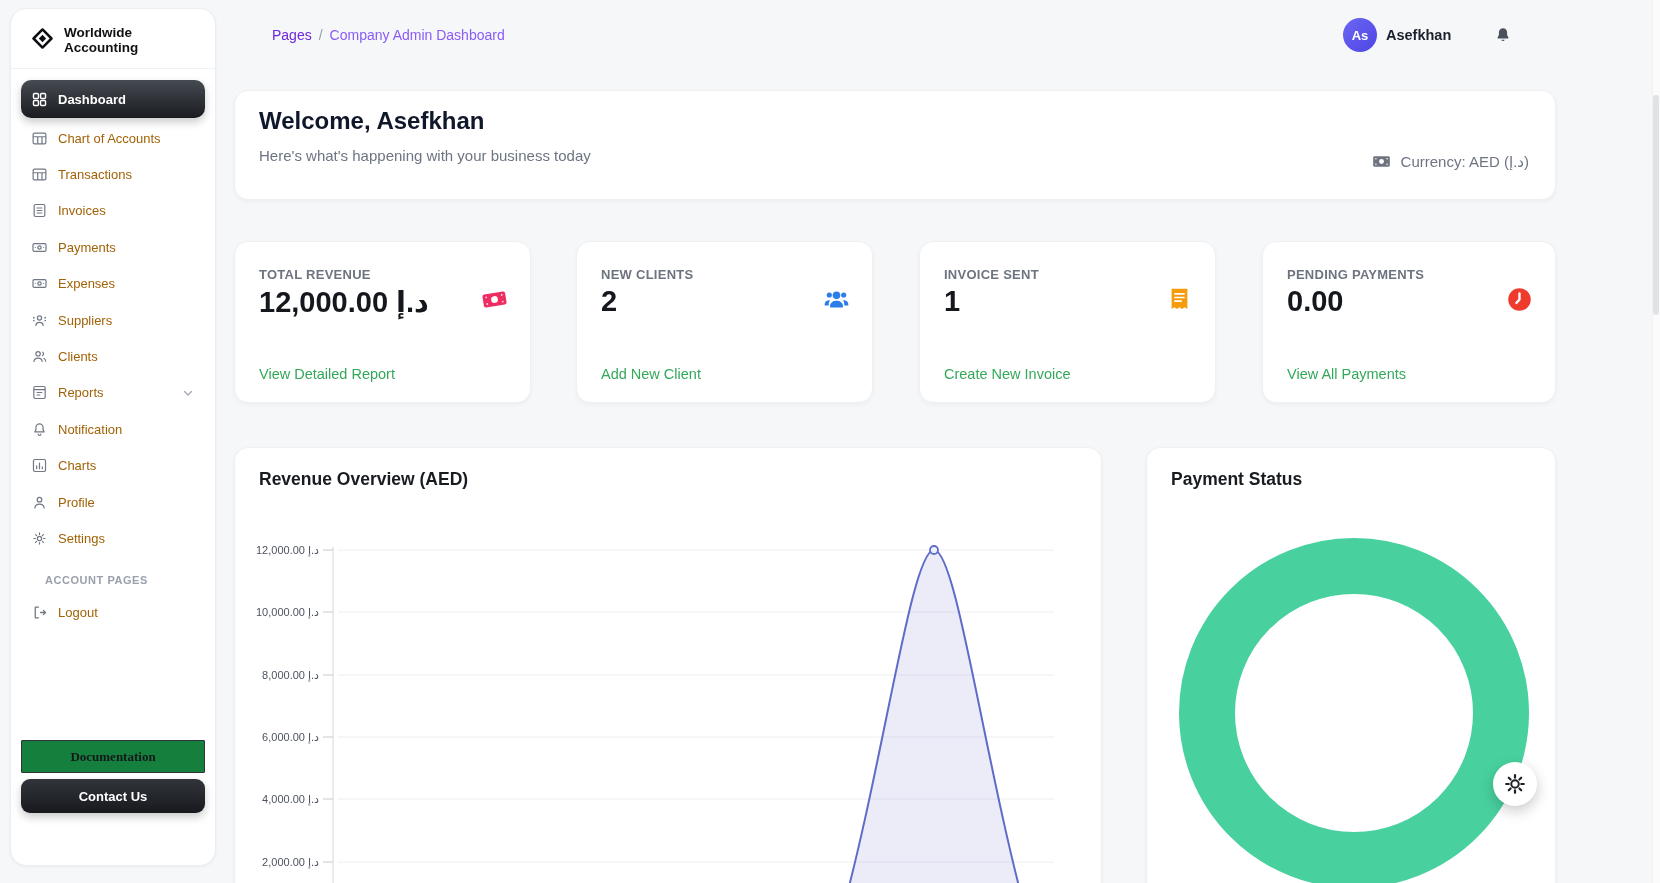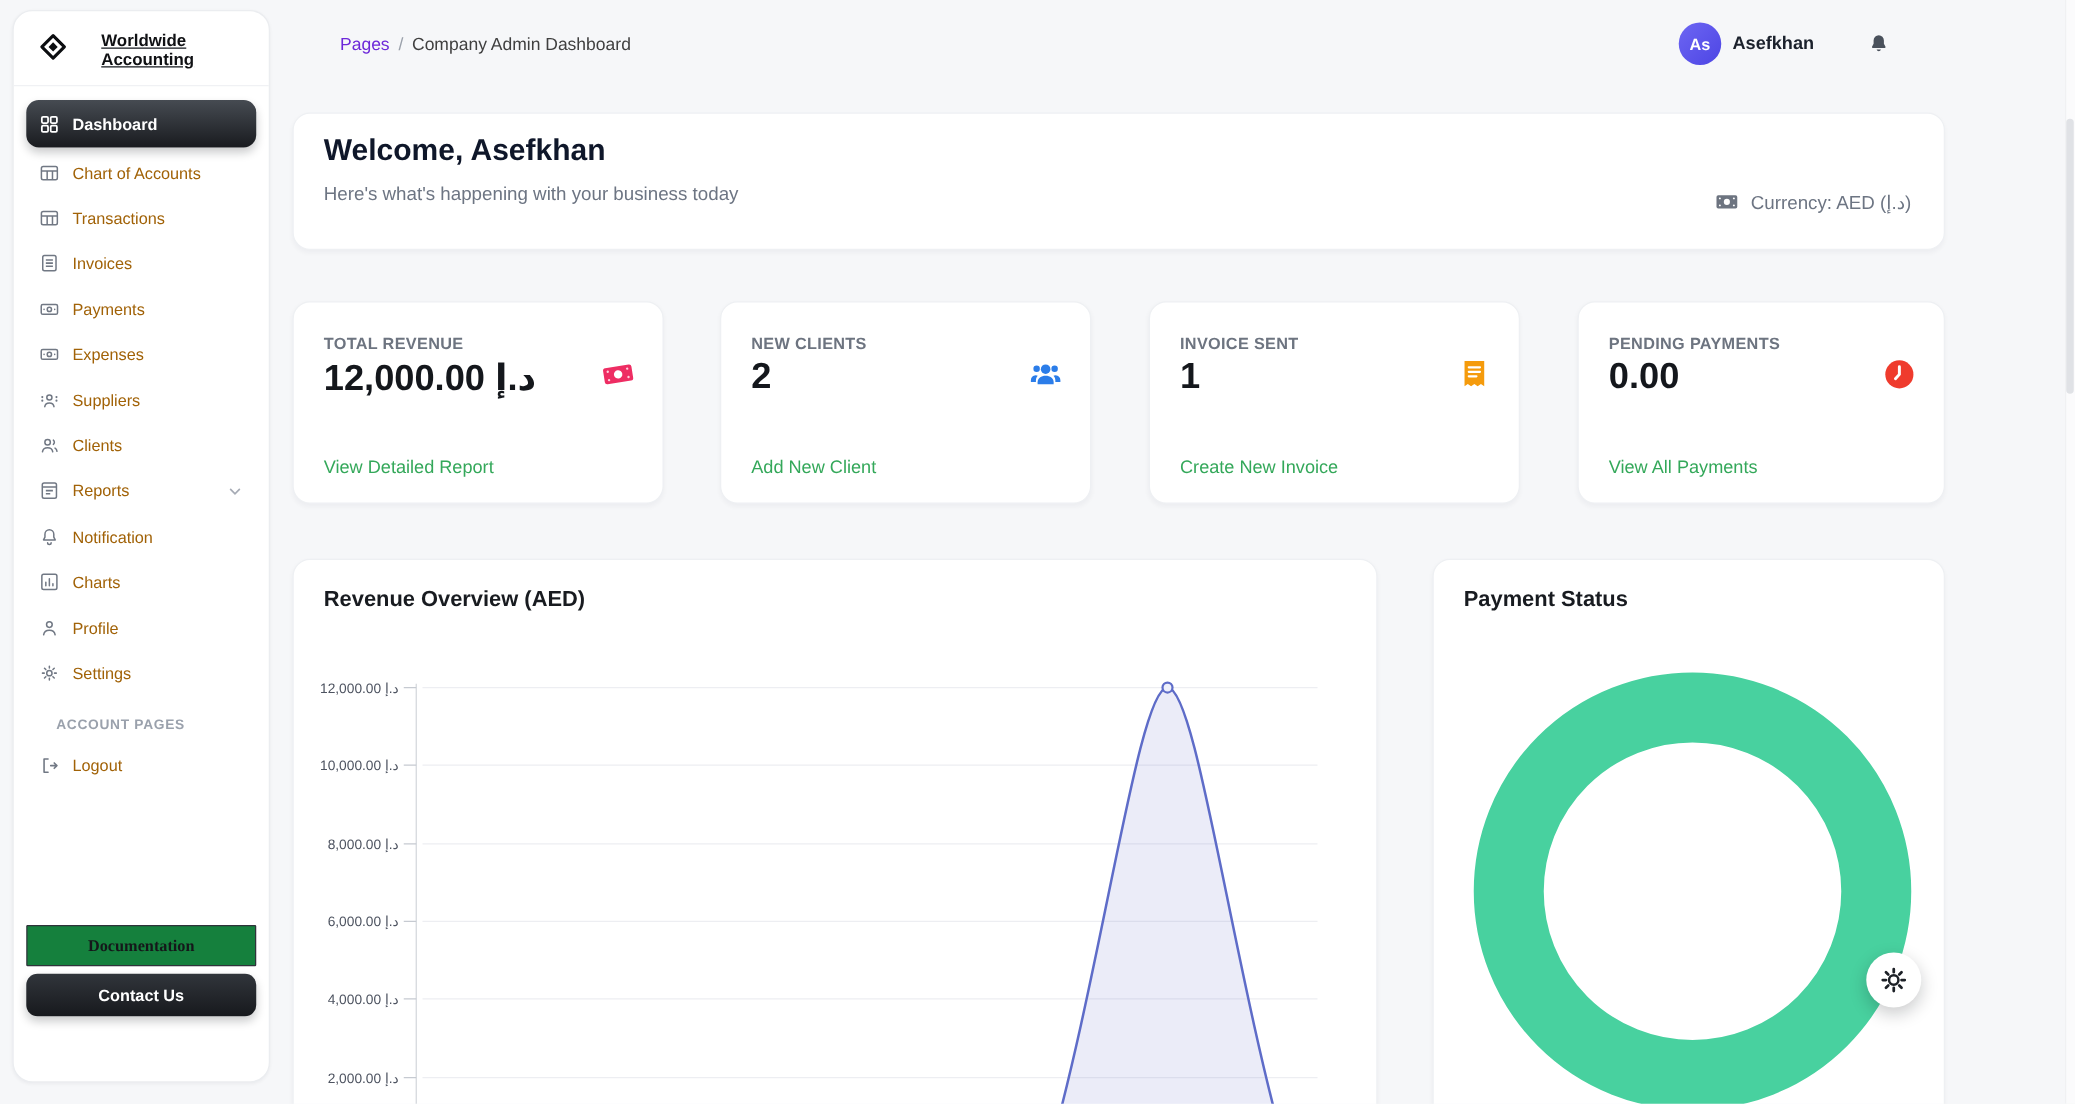--- a/index.html
+++ b/index.html
@@ -9,21 +9,21 @@
     background:#f6f7f9;
     font-family:"Liberation Sans","DejaVu Sans",sans-serif;
     color:#15181e;
   }
   
   .sidebar {
     position:absolute; left:10px; top:8px; width:206px; height:858px;
     background:#fff; border:1px solid #ebedf0; border-radius:16px;
     box-shadow:0 1px 3px rgba(16,24,40,.05);
   }
-  .brand { display:flex; align-items:center; gap:27px; padding:16px 12px 13px 20px;text-decoration:underline; }
+  .brand { display:flex; align-items:center; gap:10px; padding:16px 12px 13px 20px; }
   .brand-name { font-size:13.5px; font-weight:bold; color:#101114; }
   .side-divider { height:1px; background:#f0f1f4; }
   .menu { padding:10px 10px 0 10px; }
   .mi {
     display:flex; align-items:center; gap:10px; height:36.4px; padding:0 10px;
     font-size:13px; color:#a16207; border-radius:10px; cursor:pointer;
   }
   .mi .ic { width:17px; height:17px; flex:0 0 17px; color:#717884; }
   .mi.active {
     height:38px; margin:1px 0 2px 0;
@@ -45,21 +45,21 @@
   .btn-contact {
     width:100%; height:34px; margin-top:6px; border:none; border-radius:9px;
     background:linear-gradient(180deg,#31353b,#17191d); color:#fff;
     font-size:13px; font-weight:bold; font-family:inherit; cursor:pointer;
     box-shadow:0 4px 8px rgba(10,12,16,.22); display:block;
   }
   
   .breadcrumb { position:absolute; left:272px; top:27px; font-size:14px; }
   .bc-root { color:#6d28d9; }
   .bc-sep { color:#9aa0aa; margin:0 7px; }
-  .bc-cur { color:#404040;text-align:center; }
+  .bc-cur { color:#8b5cf6;text-align:center; }
   .avatar {
     position:absolute; left:1343px; top:18px; width:34px; height:34px;
     border-radius:50%; background:linear-gradient(135deg,#6d66f3,#4d45e4);
     color:#fff; font-size:13px; font-weight:bold;
     display:flex; align-items:center; justify-content:center; cursor:pointer;
   }
   .user-name { position:absolute; left:1386px; top:27px; font-size:14.5px; font-weight:bold; color:#1b212c; }
   .bell-btn { position:absolute; left:1494px; top:26px; width:18px; height:18px; cursor:pointer; }
   
   .card {

